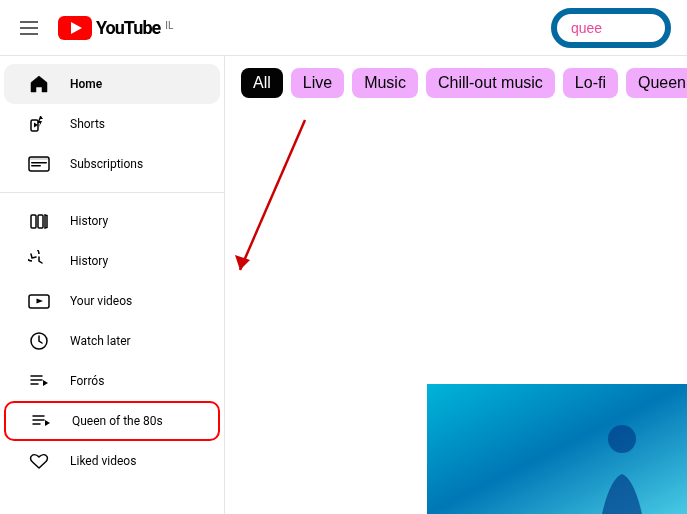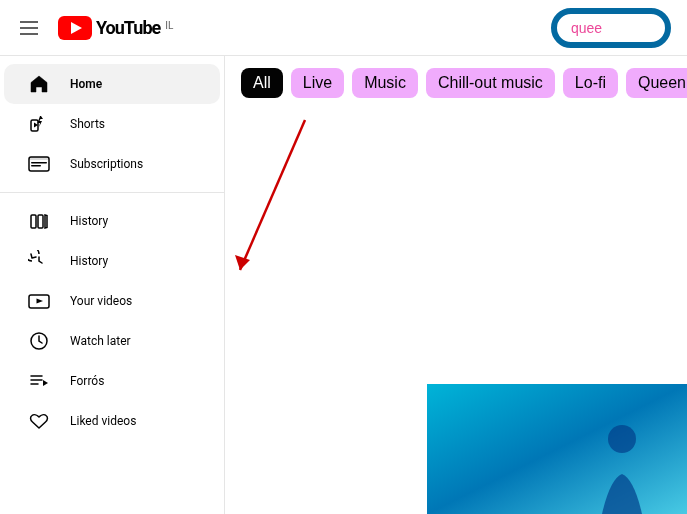--- a/index.html
+++ b/index.html
@@ -306,20 +306,31 @@
         <svg width="22" height="22" viewBox="0 0 22 22" xmlns="http://www.w3.org/2000/svg">
           <line x1="3" y1="6" x2="14" y2="6" stroke="#030303" stroke-width="1.5" stroke-linecap="round"></line>
           <line x1="3" y1="10" x2="14" y2="10" stroke="#030303" stroke-width="1.5" stroke-linecap="round"></line>
           <line x1="3" y1="14" x2="10" y2="14" stroke="#030303" stroke-width="1.5" stroke-linecap="round"></line>
           <polygon points="15,10 20,13 15,16" fill="#030303"></polygon>
         </svg>
       </div>
       <span class="sidebar-label">Forrós</span>
     </div>
 
+    <div class="sidebar-item highlighted">
+      <div class="sidebar-icon">
+        <svg width="22" height="22" viewBox="0 0 22 22" xmlns="http://www.w3.org/2000/svg">
+          <line x1="3" y1="6" x2="14" y2="6" stroke="#030303" stroke-width="1.5" stroke-linecap="round"></line>
+          <line x1="3" y1="10" x2="14" y2="10" stroke="#030303" stroke-width="1.5" stroke-linecap="round"></line>
+          <line x1="3" y1="14" x2="10" y2="14" stroke="#030303" stroke-width="1.5" stroke-linecap="round"></line>
+          <polygon points="15,10 20,13 15,16" fill="#030303"></polygon>
+        </svg>
+      </div>
+      <span class="sidebar-label">Queen of the 80s</span>
+    </div>
 
     <div class="sidebar-item">
       <div class="sidebar-icon">
         <svg width="22" height="22" viewBox="0 0 22 22" xmlns="http://www.w3.org/2000/svg">
           <path d="M11 7C11 7 7 3 4 5.5C2 7 2 10 4.5 12L11 18L17.5 12C20 10 20 7 18 5.5C15 3 11 7 11 7Z" fill="none" stroke="#030303" stroke-width="1.5" stroke-linejoin="round"></path>
         </svg>
       </div>
       <span class="sidebar-label">Liked videos</span>
     </div>
   </div>

